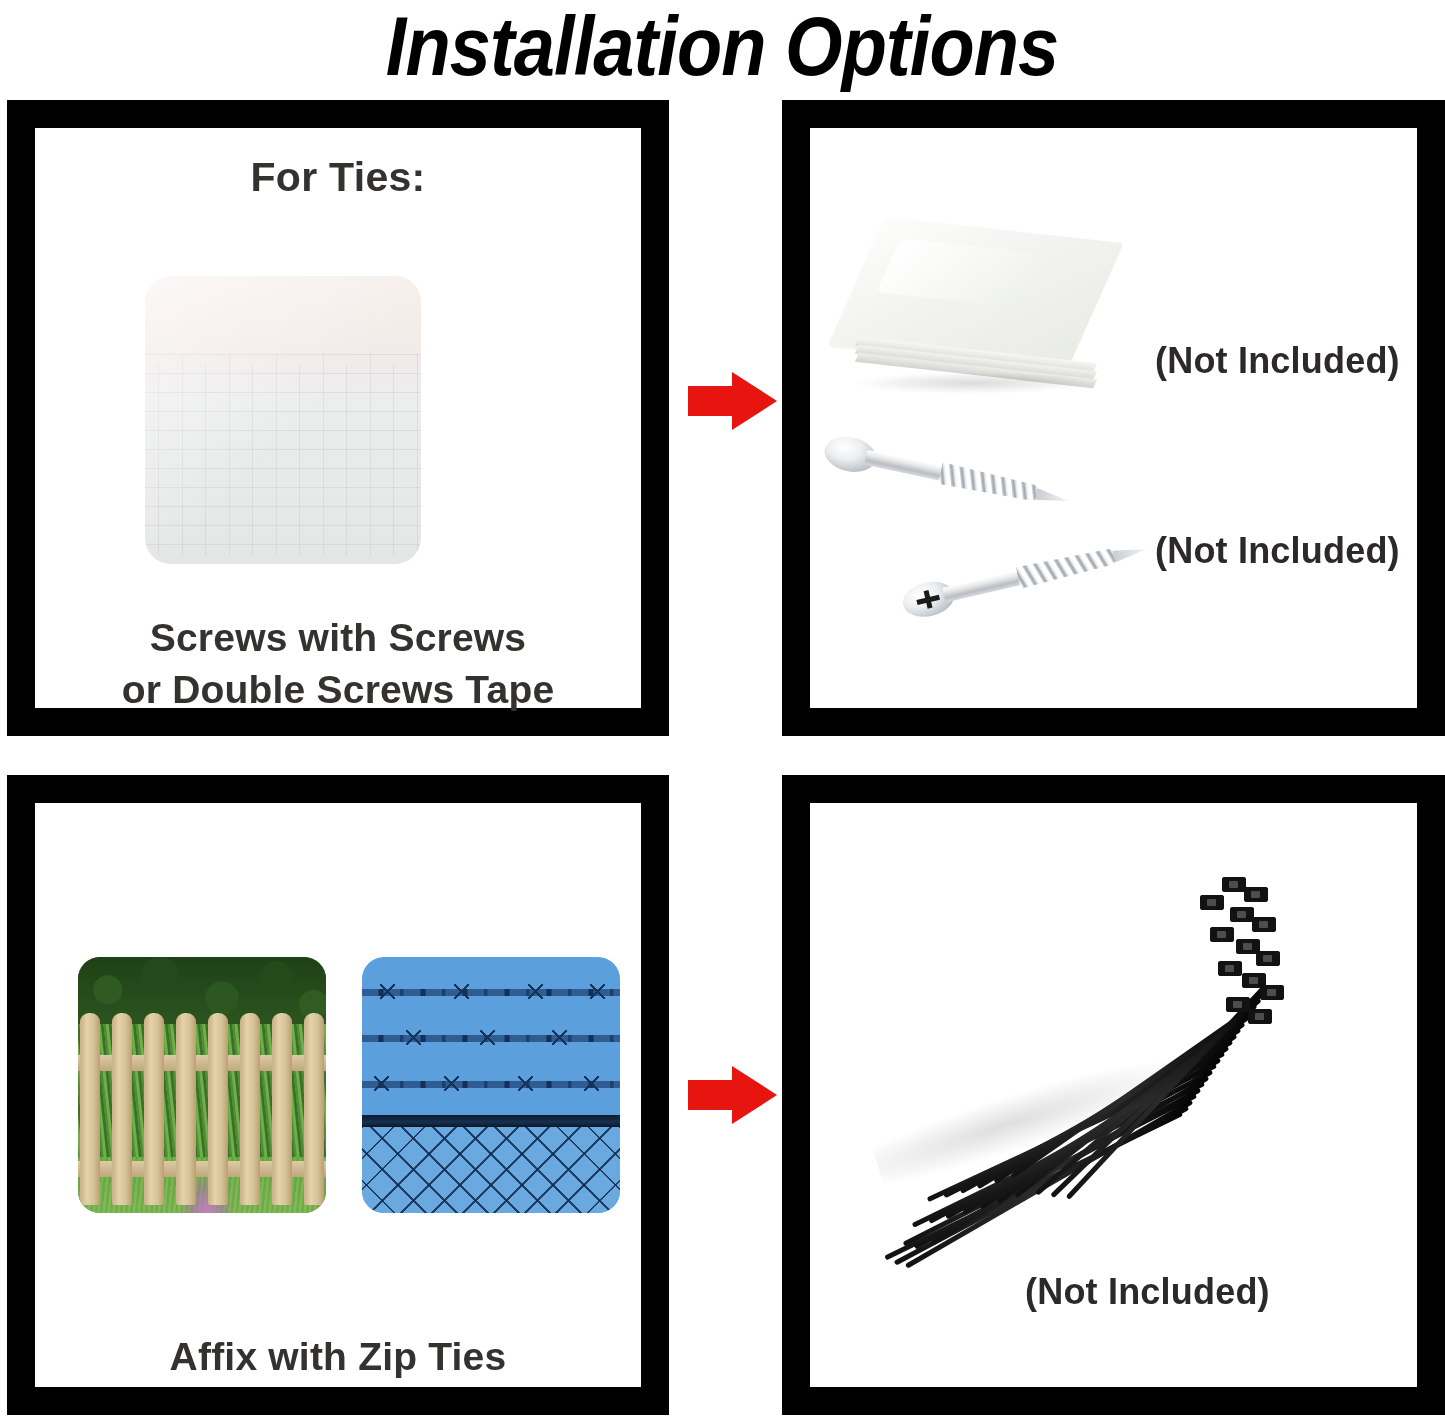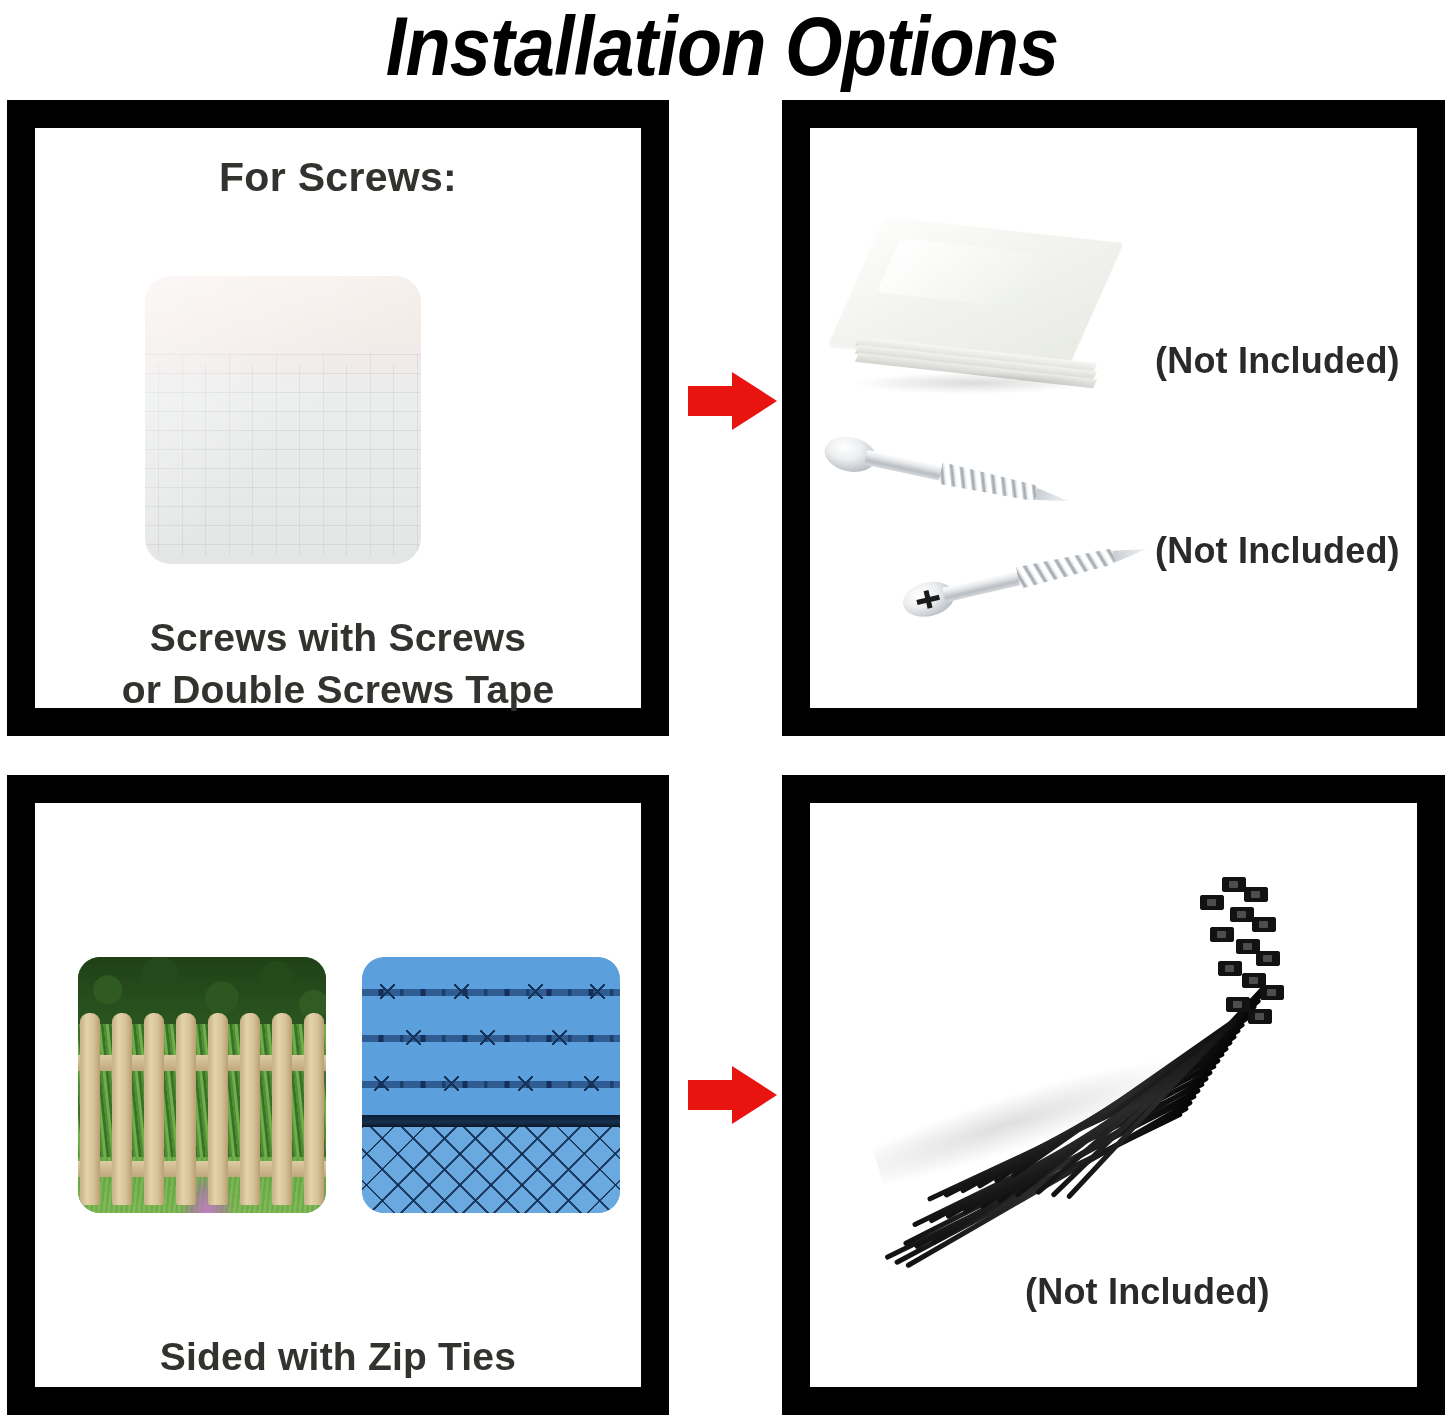--- a/index.html
+++ b/index.html
@@ -383,21 +383,21 @@
 </style>
 </head>
 <body>
 
 <div class="title-bar">
   <div class="title-text">Installation Options</div>
 </div>
 
 <div class="panel panel-tl">
   <div class="panel-inner">
-    <div class="panel-heading" style="top:26px;">For Screws:</div>
+    <div class="panel-heading" style="top:26px;">For Ties:</div>
 
     <div class="wall-swatch" style="left:110px; top:148px;">
       <div class="bricks"></div>
       <div class="bricks2"></div>
       <div class="sheen"></div>
     </div>
 
     <div class="panel-caption" style="top:484px;">Screws with Screws</div>
     <div class="panel-caption" style="top:536px;">or Double Screws Tape</div>
   </div>
@@ -478,21 +478,21 @@
         <div class="barb" style="left:12px;  top:119px;"></div>
         <div class="barb" style="left:82px;  top:119px;"></div>
         <div class="barb" style="left:156px; top:119px;"></div>
         <div class="barb" style="left:222px; top:119px;"></div>
 
         <div class="bar" style="top:158px;"></div>
         <div class="mesh" style="top:170px;"></div>
       </div>
     </div>
 
-    <div class="panel-caption" style="top:528px;">Sided with Zip Ties</div>
+    <div class="panel-caption" style="top:528px;">Affix with Zip Ties</div>
   </div>
 </div>
 
 <div class="panel panel-br">
   <div class="panel-inner">
 
     <div class="ziptie-bundle" style="left:30px; top:70px;">
       <div class="shade"></div>
 
       <div class="tie" style="left:12px;  top:238px; width:330px; transform:rotate(-26deg);"></div>

